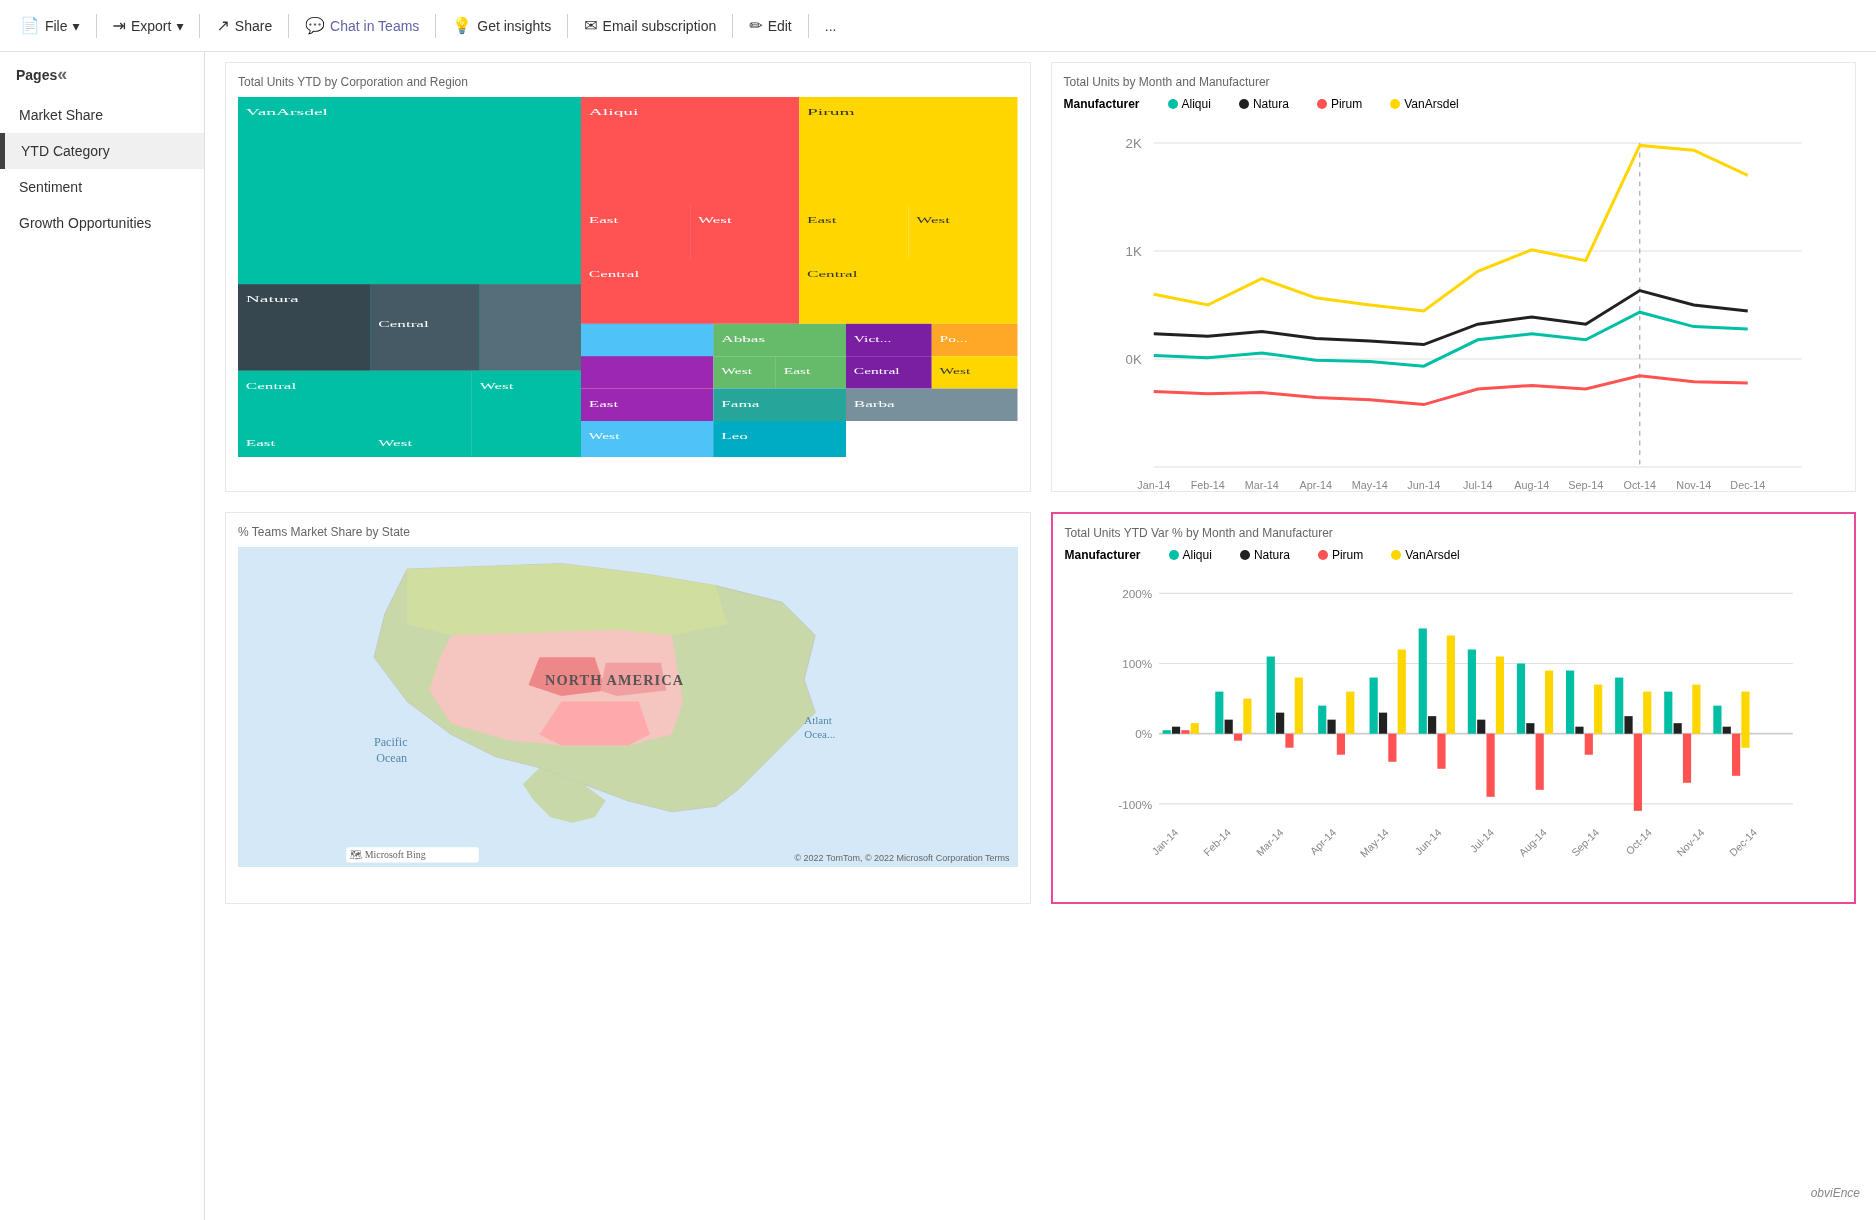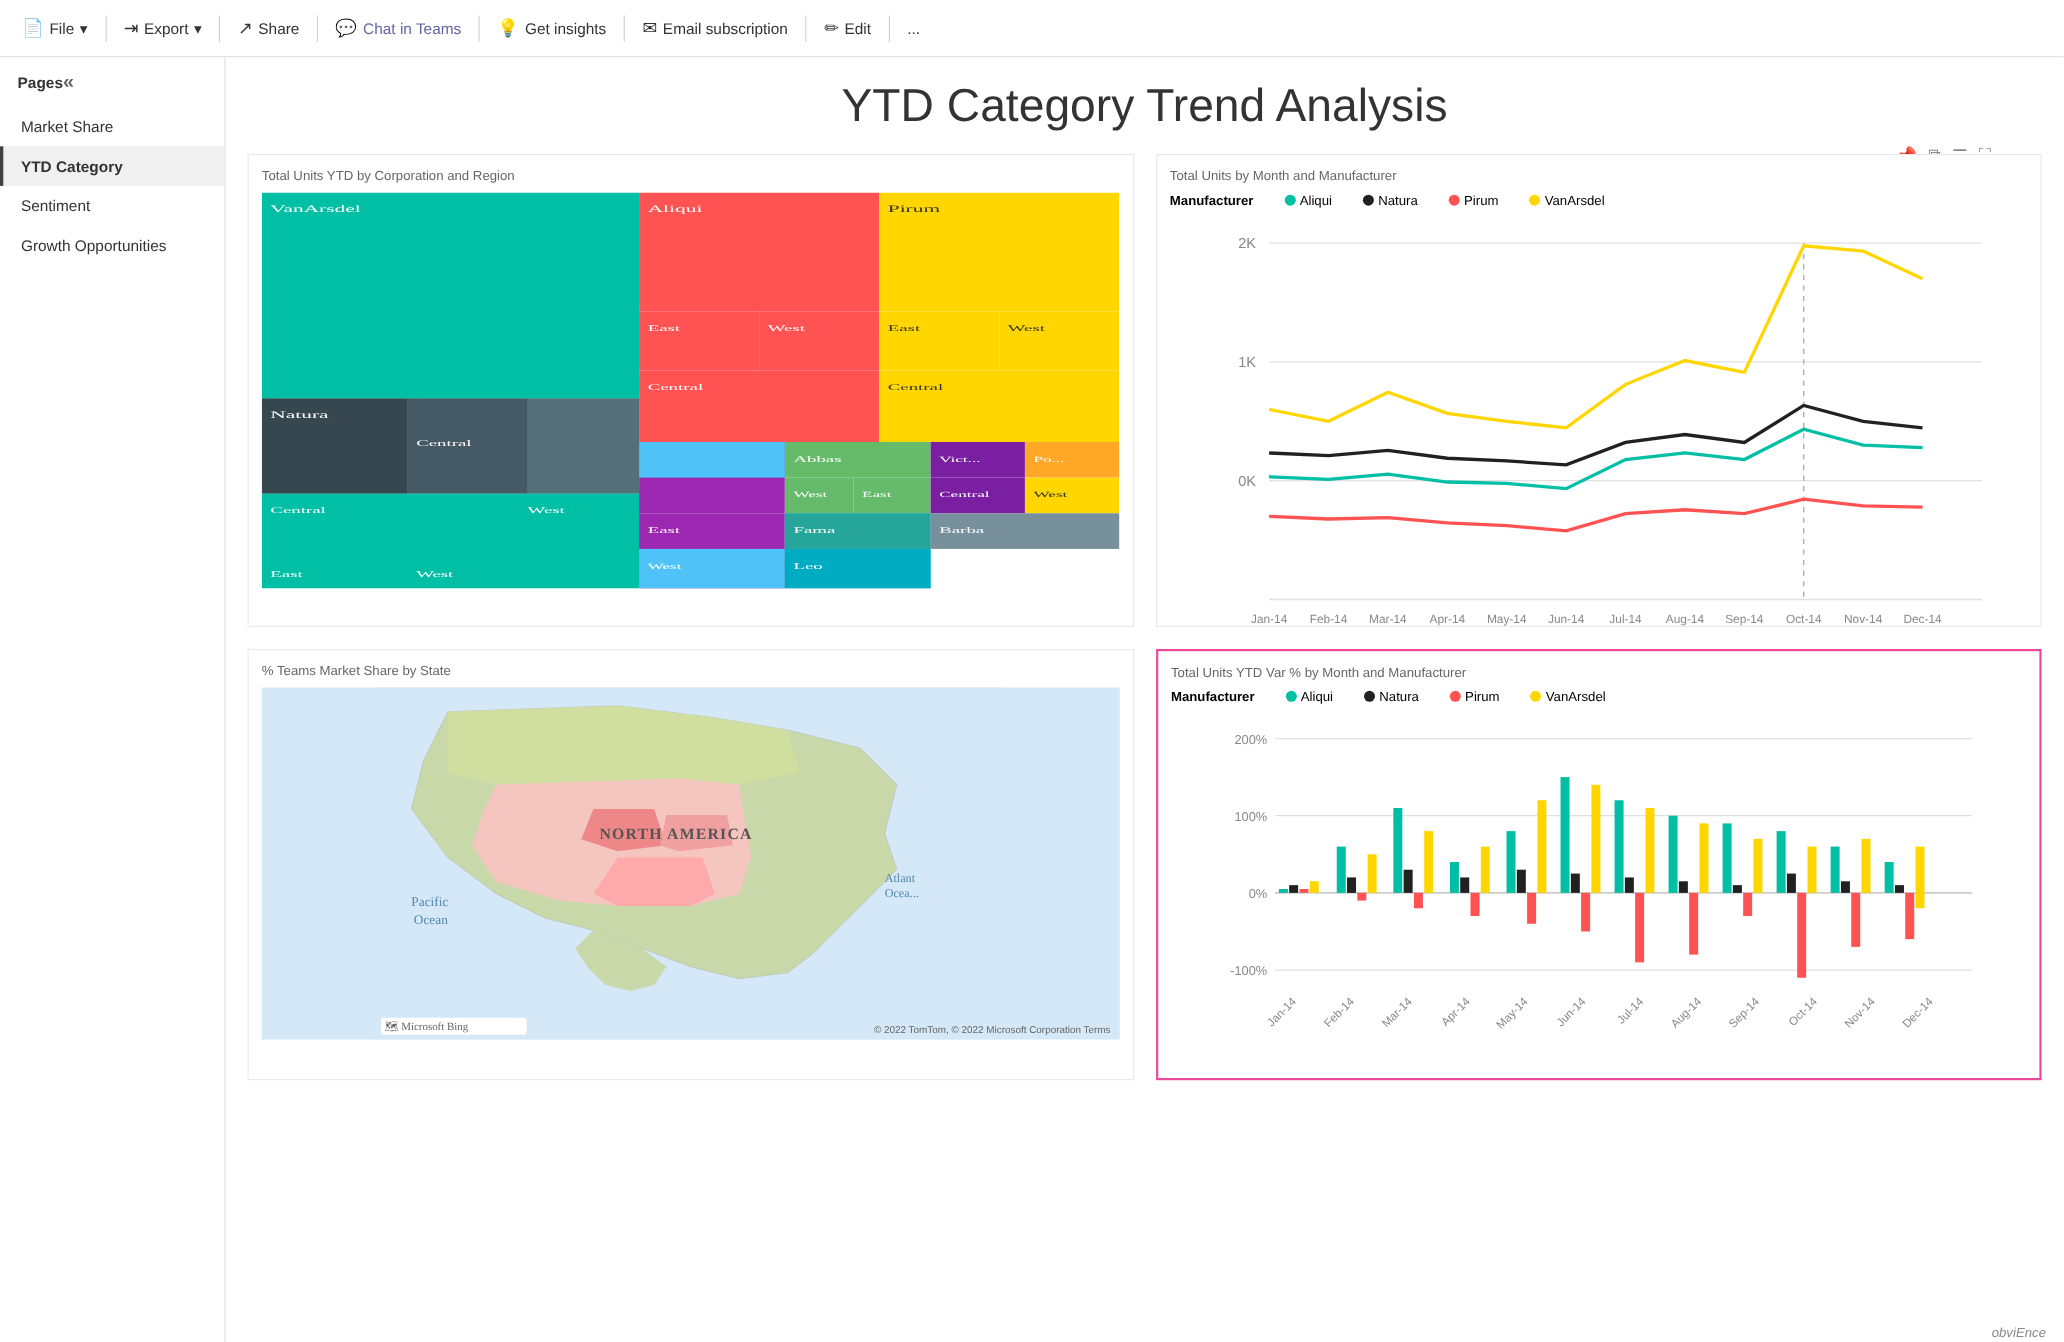--- a/index.html
+++ b/index.html
@@ -33,22 +33,22 @@
     .sidebar-header {
       display: flex; justify-content: flex-start; align-items: center;
       padding: 12px 16px; font-weight: 600; font-size: 14px; color: #333;
     }
     .sidebar-collapse { cursor: pointer; font-size: 18px; color: #666; }
     .sidebar-item {
       padding: 10px 16px; font-size: 14px; color: #333; cursor: pointer;
       border-left: 3px solid transparent;
     }
     .sidebar-item.active {
-      background: #f0f0f0; border-left: 3px solid #404040;
-      font-weight: 700;
+      background: #f0f0f0; border-left: 5px solid #404040;
+      font-weight: 400;
     }
 
     
     .content {
       flex: 1; overflow: auto; padding: 0 20px 20px;
       position: relative;
     }
 
     .page-title {
       text-align: center; font-size: 42px; font-weight: 300; color: #333;
@@ -106,21 +106,21 @@
     .map-container {
       height: 320px; background: #d4e8f7; position: relative; overflow: hidden;
     }
 
     
     .bar-chart-container {
       height: 320px; position: relative;
     }
 
     .obv-footer {
-      position: absolute; bottom: 2px; right: 16px;
+      position: absolute; bottom: 20px; right: 16px;
       font-size: 12px; color: #888; font-style: italic;
     }
 
     svg { overflow: visible; }
   </style>
 </head>
 <body>
 
 <div class="toolbar">
   <div class="toolbar-item">
@@ -180,21 +180,20 @@
     </div>
     <div class="sidebar-item">
       <span>Sentiment</span>
     </div>
     <div class="sidebar-item">
       <span>Growth Opportunities</span>
     </div>
   </div>
 
   <div class="content">
-    <h1 class="page-title">YTD Category Trend Analysis</h1>
 
     <div class="chart-icons">
       <span title="Pin">📌</span>
       <span title="Copy">⧉</span>
       <span title="Filter">☰</span>
       <span title="Expand">⛶</span>
       <span title="More">···</span>
     </div>
 
     <div class="charts-grid">

